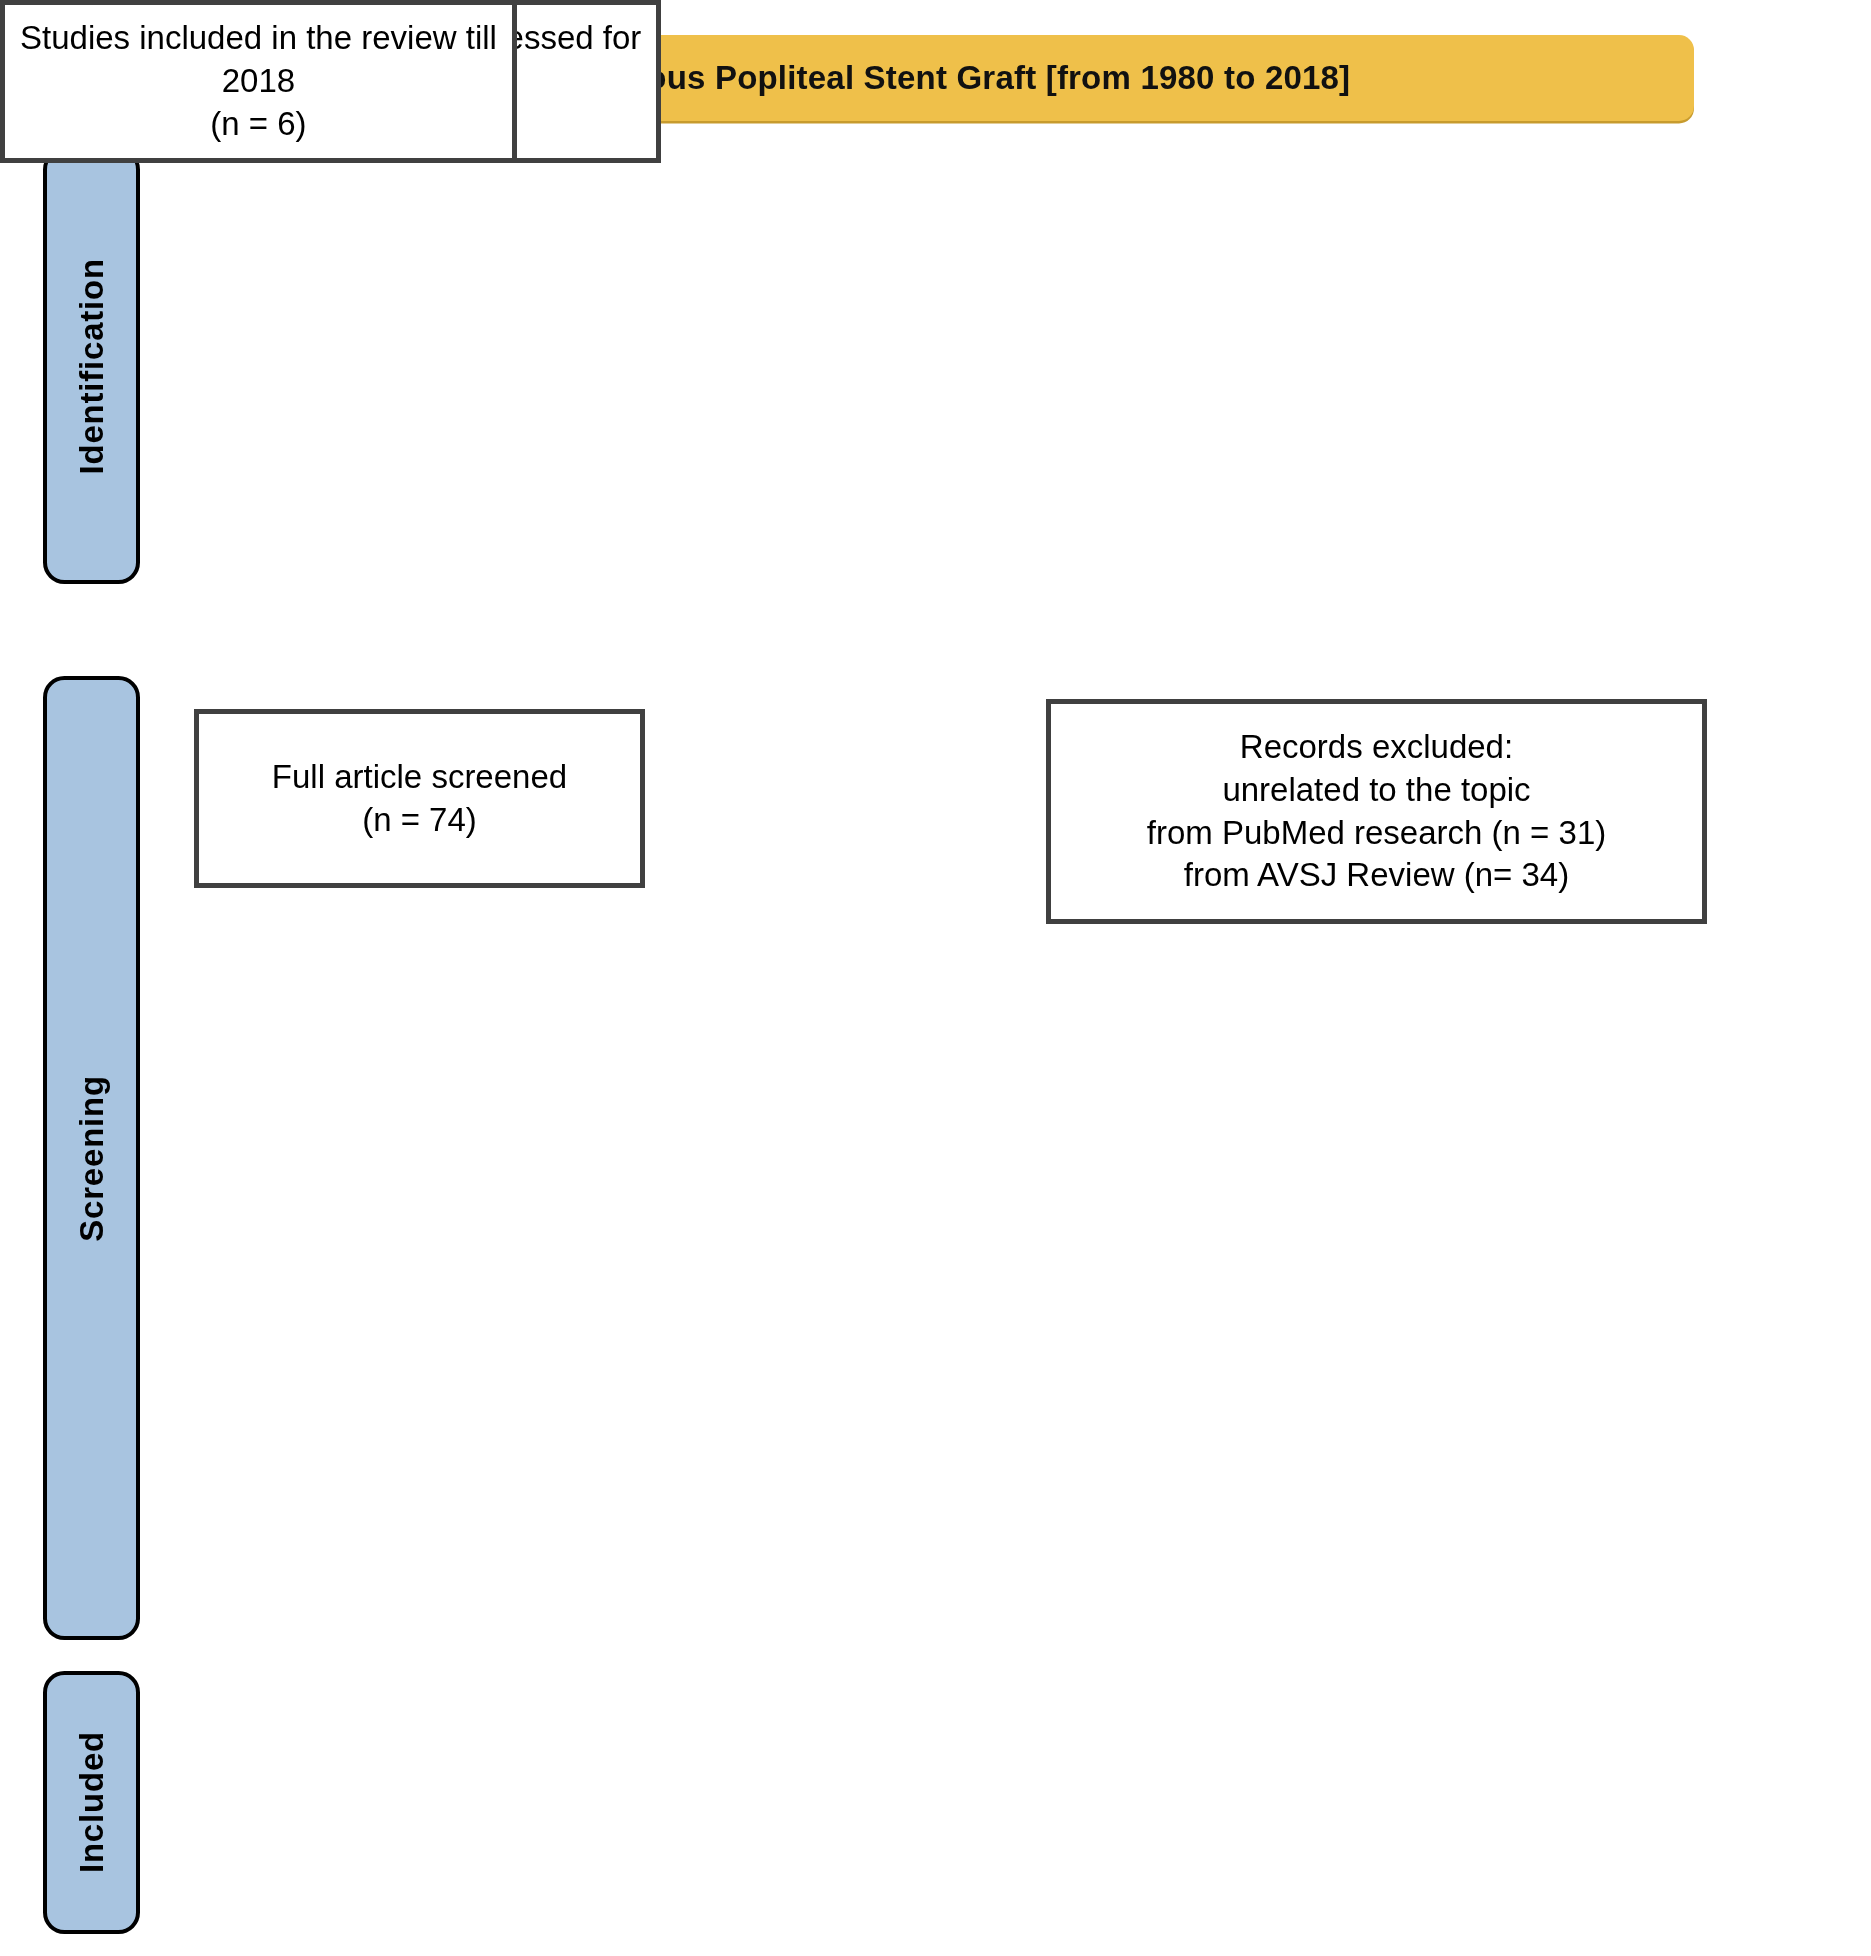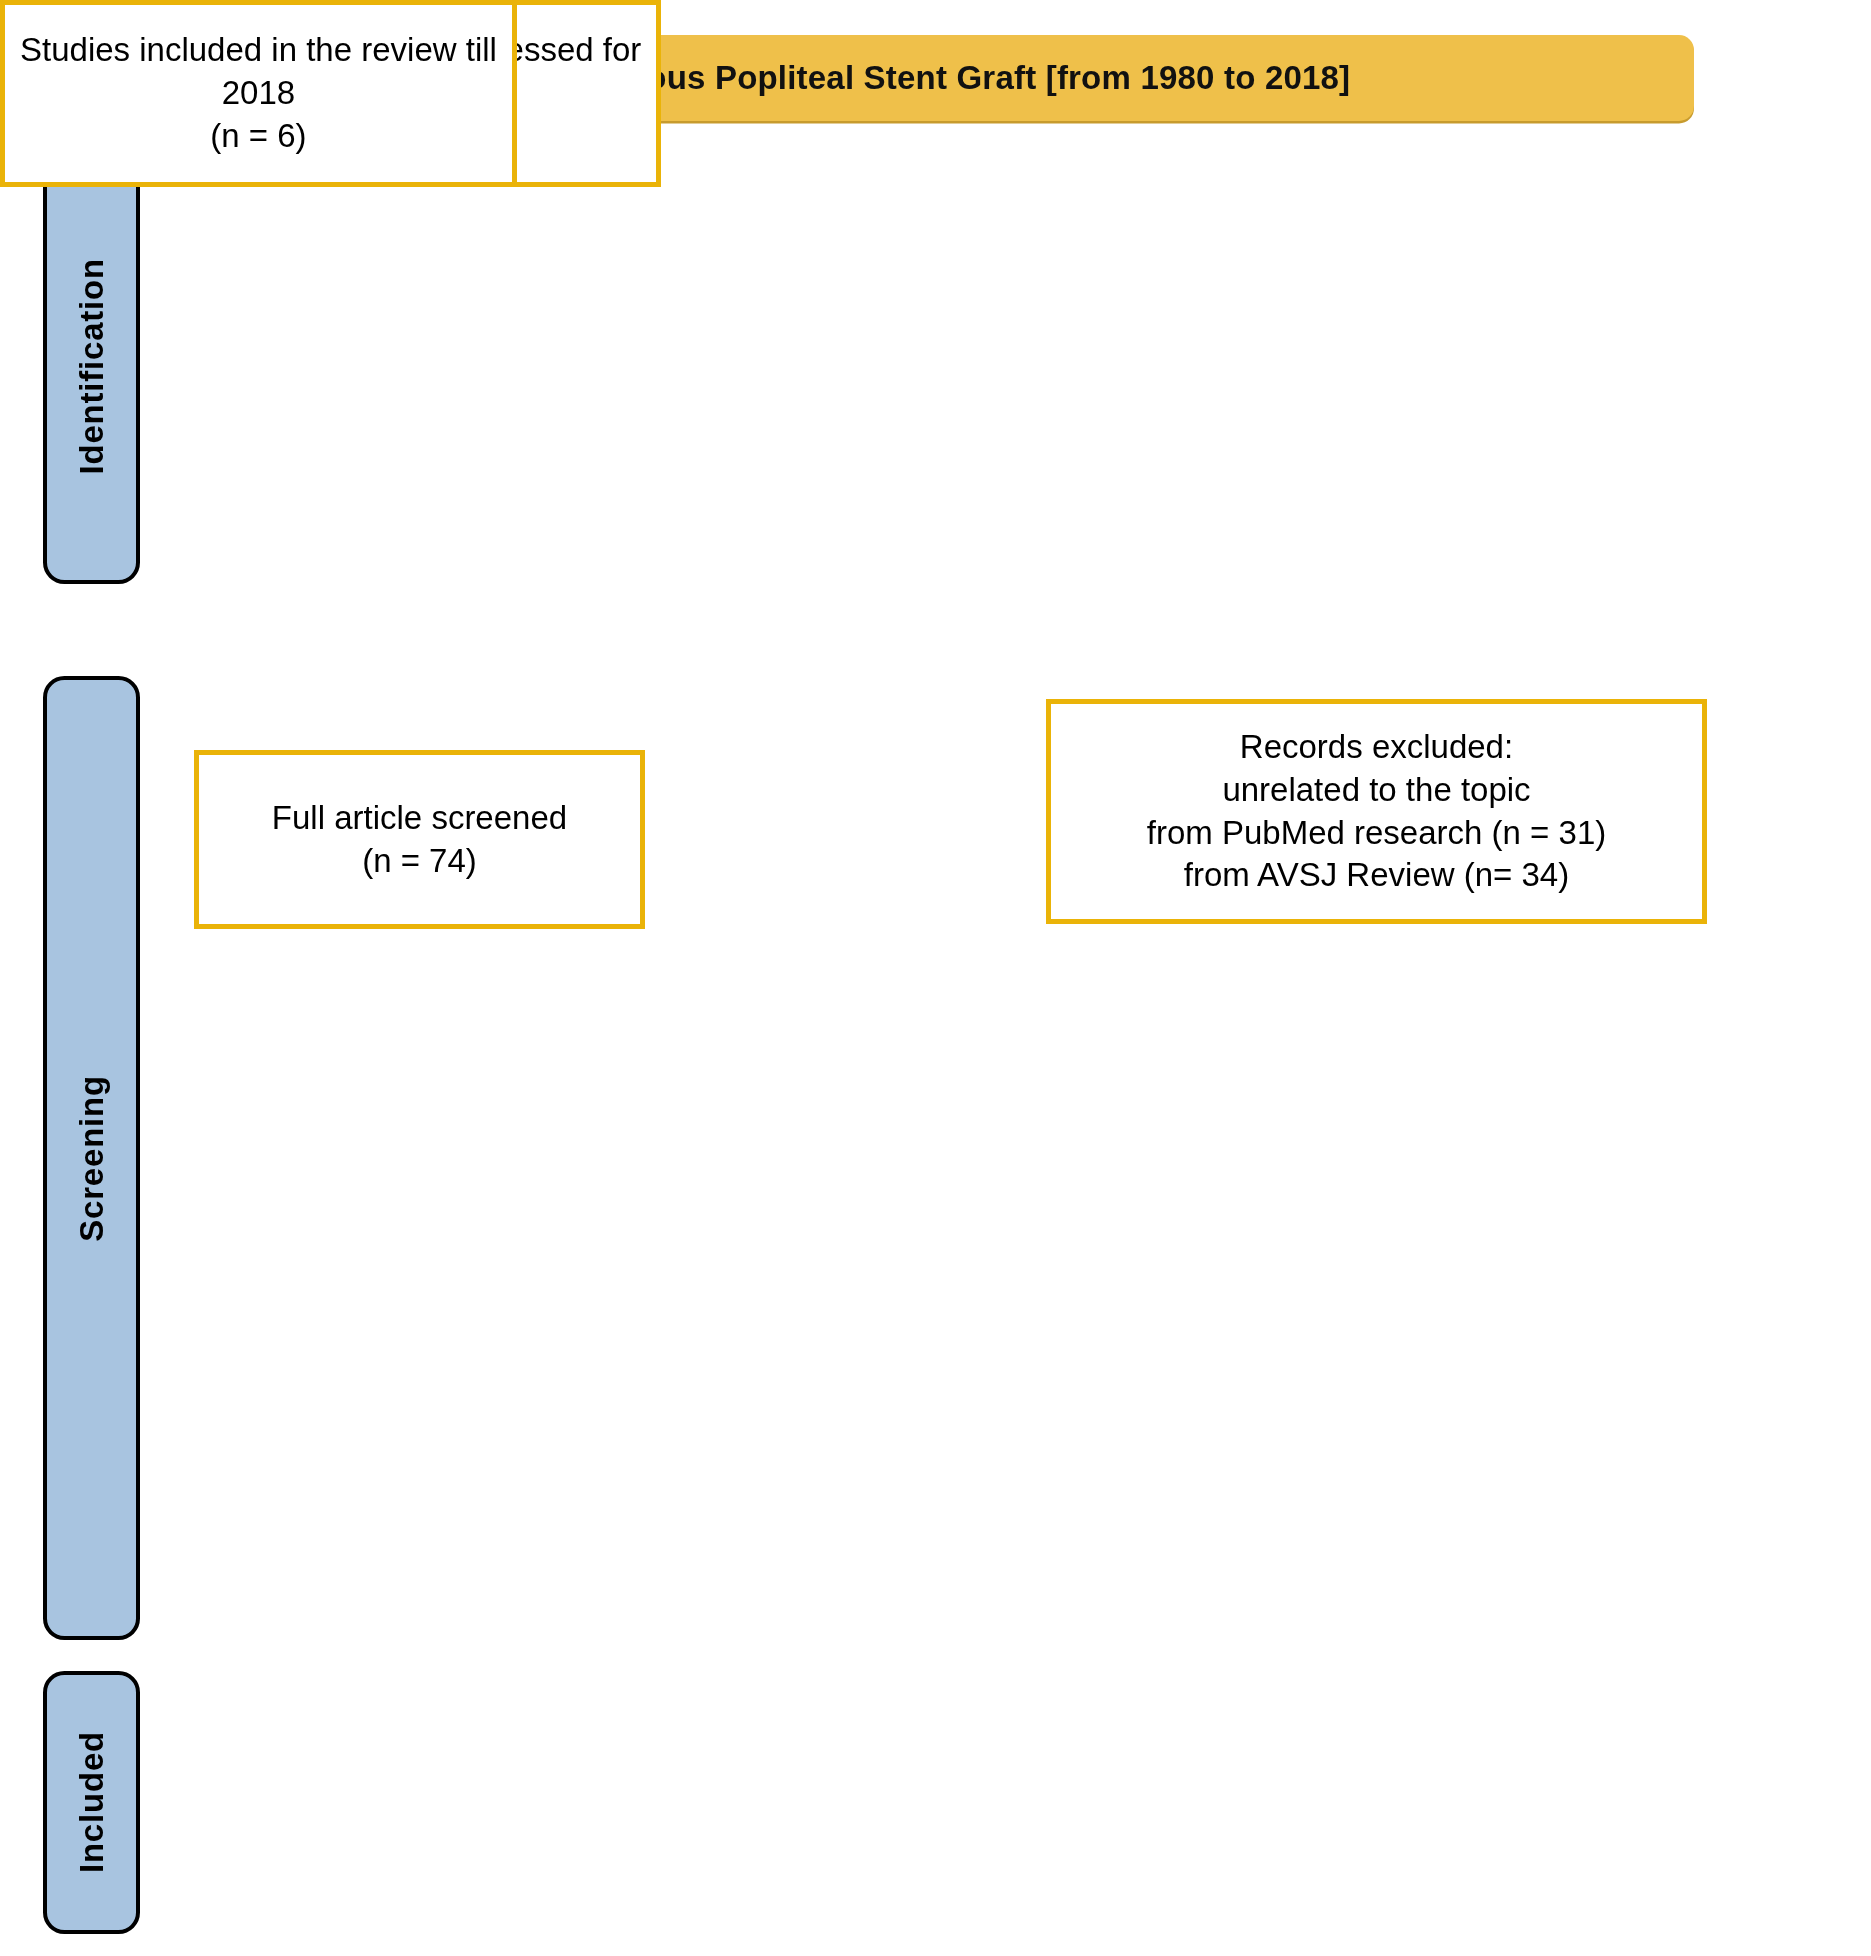--- a/index.html
+++ b/index.html
@@ -64,37 +64,37 @@
   }
 
   #stage-identification { left: 43px;  top: 148px;  width: 89px; height: 428px; }
   #stage-screening      { left: 43px;  top: 676px;  width: 89px; height: 956px; }
   #stage-included       { left: 43px;  top: 1671px; width: 89px; height: 255px; }
 
   
   .flow-box {
     position: absolute;
     background: #ffffff;
-    border: 5px solid #eab308;
+    border: 5px solid #404040;
     box-sizing: border-box;
     display: flex;
     align-items: center;
     justify-content: center;
-    padding: 24px 15px;
+    padding: 12px 15px;
   }
   .flow-box .box-text {
     font-size: 33px;
     line-height: 1.30;
     text-align: center;
     color: #000000;
     white-space: pre-line;
   }
 
   #box-identified     { left: 194px;  top: 177px;  width: 451px;  height: 185px; }
-  #box-screened       { left: 194px;  top: 750px;  width: 451px;  height: 179px; }
+  #box-screened       { left: 194px;  top: 709px;  width: 451px;  height: 179px; }
   #box-records-excl   { left: 1046px; top: 699px;  width: 661px;  height: 225px; }
   #box-fulltext       { left: 194px;  top": 0;     width: 451px;  height: 196px; }
   #box-fulltext       { left: 194px;  top: 1046px; width: 451px;  height: 196px; }
   #box-reports-excl   { left: 1046px; top: 1026px; width: 785px;  height: 220px; }
   #box-reports-elig   { left: 194px;  top: 1398px; width: 451px;  height: 178px; }
   #box-included       { left: 194px;  top: 1690px; width: 451px;  height: 222px; }
 
   /* ---------- Connectors ---------- */
   .conn-line {
     position: absolute;

